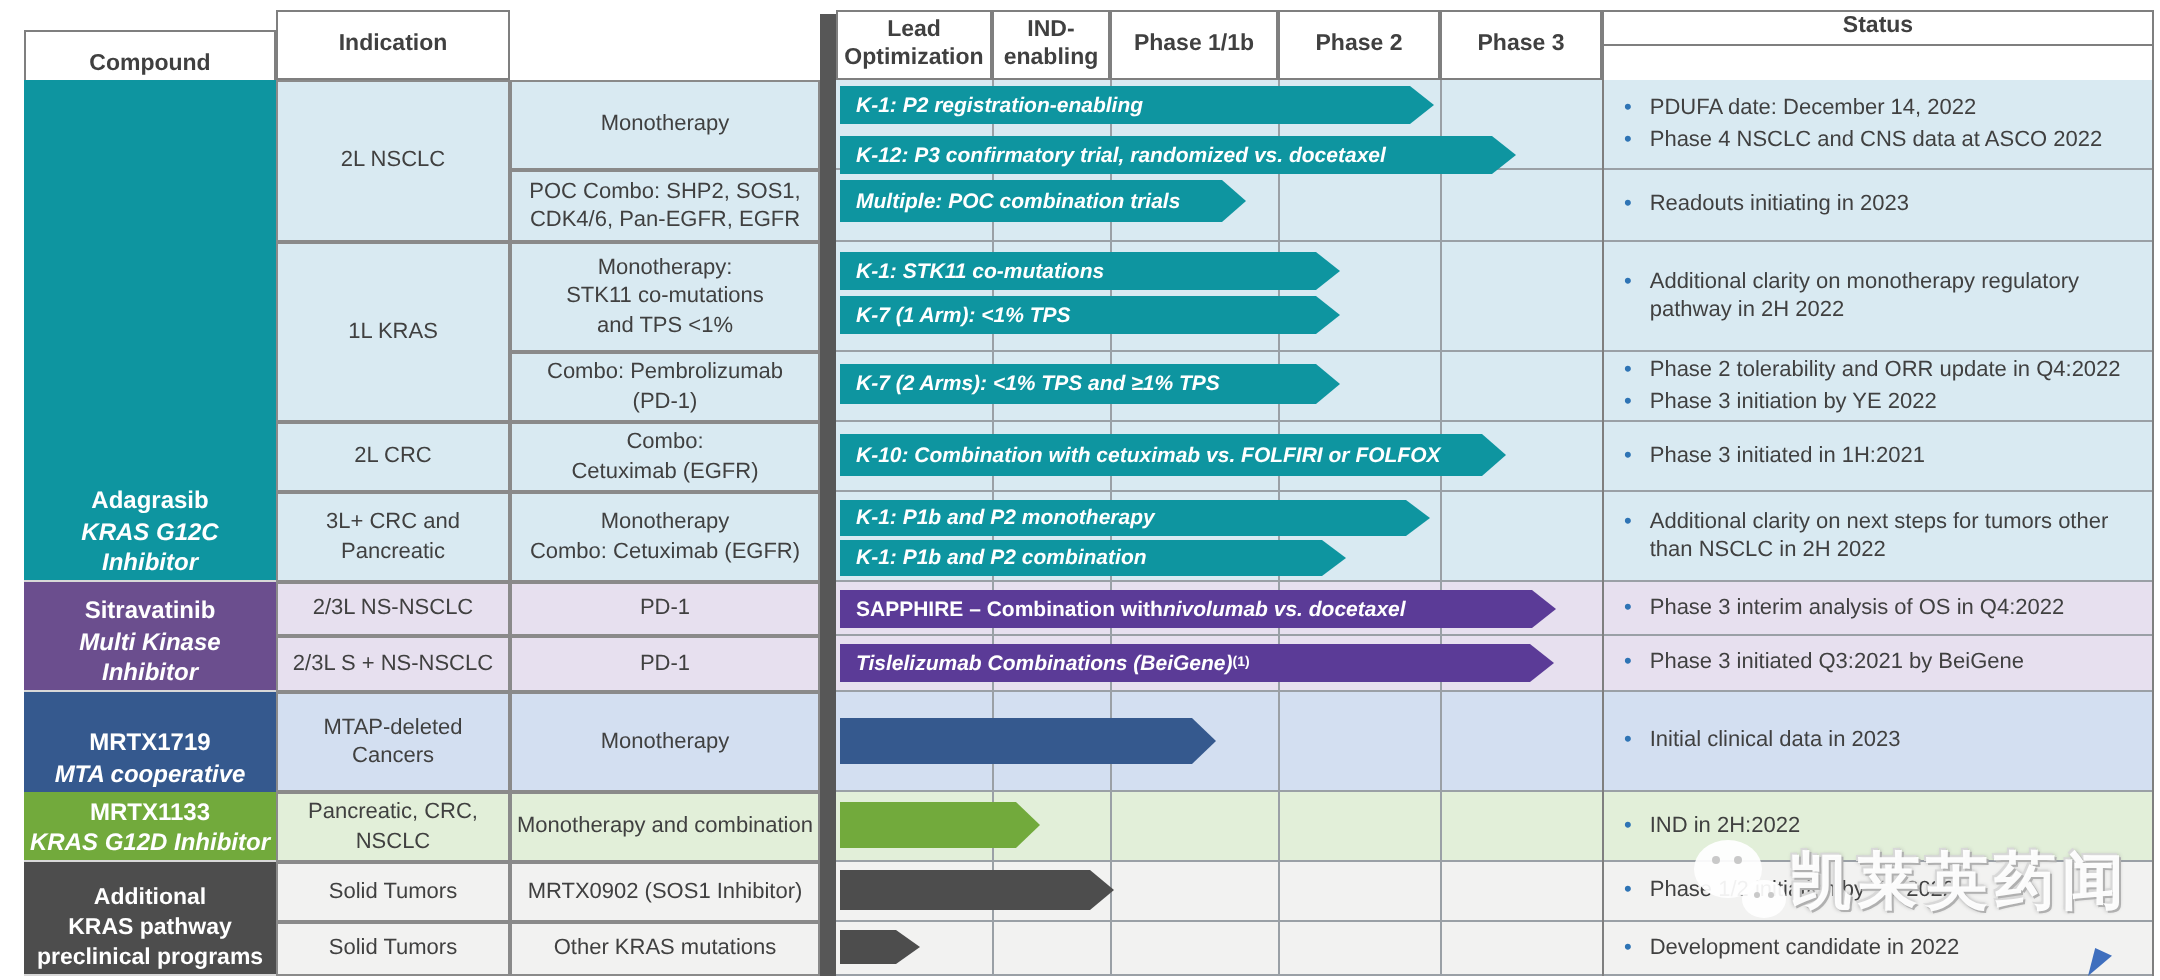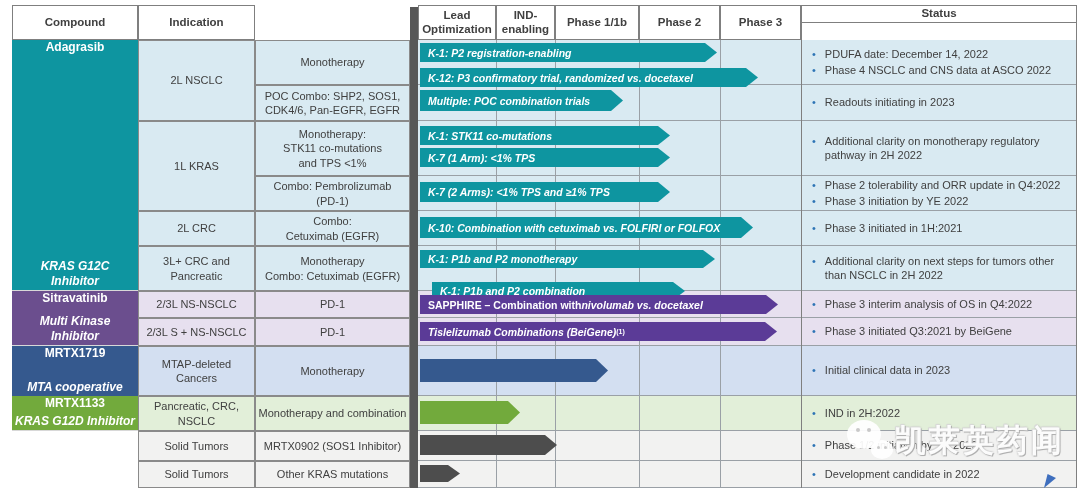--- a/index.html
+++ b/index.html
@@ -6,21 +6,21 @@
   .stage{position:relative;width:1080px;height:490px;background:#fff;
          font-family:"Liberation Sans",sans-serif;overflow:hidden;}
 
   
   .hcell{position:absolute;background:#fff;border:1px solid #7f7f7f;box-sizing:border-box;
          display:flex;align-items:center;justify-content:center;text-align:center;
          font-weight:bold;font-size:11.5px;color:#404040;white-space:pre-line;line-height:1.15;}
 
   
   .gcell{position:absolute;left:12px;width:126px;box-sizing:border-box;
-         display:flex;flex-direction:column;align-items:center;justify-content:space-between;
+         display:flex;flex-direction:column;align-items:center;justify-content:flex-end;
          text-align:center;color:#fff;font-weight:bold;font-size:12px;line-height:1.3;
          white-space:pre-line;border-bottom:1px solid #d8d8d8;}
   .gsub{font-style:italic;}
 
   
   .cell{position:absolute;box-sizing:border-box;border:1px solid #8a8a8a;
         display:flex;align-items:center;justify-content:center;text-align:center;
         font-size:11px;color:#404040;white-space:pre-line;line-height:1.3;padding:1px 2px;}
 
   
@@ -69,21 +69,21 @@
        text-shadow:1px 1px 0 #b0b0b0,-1px -1px 0 #d8d8d8,0 0 2px #9e9e9e;margin-left:4px;}
 
   .cursor{position:absolute;left:1044px;top:474px;width:12px;height:14px;z-index:9;
           background:#3F6FBE;clip-path:polygon(0 100%,100% 28%,30% 0);}
 </style>
 </head>
 <body>
 
 <div class="stage">
 
-  <div class="hcell" style="left:12px;top:5px;width:126px;height:35px">Compound</div>
+  <div class="hcell" style="left:12px;top:15px;width:126px;height:35px">Compound</div>
   <div class="hcell" style="left:138px;top:5px;width:117px;height:35px">Indication</div>
   <div class="hcell" style="left:418px;top:5px;width:78px;height:35px">Lead
 Optimization</div>
   <div class="hcell" style="left:496px;top:5px;width:59px;height:35px">IND-
 enabling</div>
   <div class="hcell" style="left:555px;top:5px;width:84px;height:35px">Phase 1/1b</div>
   <div class="hcell" style="left:639px;top:5px;width:81px;height:35px">Phase 2</div>
   <div class="hcell" style="left:720px;top:5px;width:81px;height:35px">Phase 3</div>
   <div class="hcell" style="left:801px;top:5px;width:276px;height:18px">Status</div>
 
@@ -118,20 +118,25 @@
 Inhibitor</div>
   </div>
   <div class="gcell" style="top:346px;height:66px;background:#35598E">
     <div>MRTX1719</div>
     <div class="gsub">MTA cooperative
 PRMT5 Inhibitor</div>
   </div>
   <div class="gcell" style="top:396px;height:35px;background:#72AA3C">
     <div>MRTX1133</div>
     <div class="gsub">KRAS G12D Inhibitor</div>
+  </div>
+  <div class="gcell" style="top:431px;height:57px;background:#4D4D4D;font-size:11.5px">
+    <div>Additional
+KRAS pathway
+preclinical programs</div>
   </div>
 
   <div class="cell t-teal" style="left:138px;top:40px;width:117px;height:81px">2L NSCLC</div>
   <div class="cell t-teal" style="left:138px;top:121px;width:117px;height:90px">1L KRAS</div>
   <div class="cell t-teal" style="left:138px;top:211px;width:117px;height:35px">2L CRC</div>
   <div class="cell t-teal" style="left:138px;top:246px;width:117px;height:45px">3L+ CRC and
 Pancreatic</div>
   <div class="cell t-pur" style="left:138px;top:291px;width:117px;height:27px">2/3L NS-NSCLC</div>
   <div class="cell t-pur" style="left:138px;top:318px;width:117px;height:28px">2/3L S + NS-NSCLC</div>
   <div class="cell t-blu" style="left:138px;top:346px;width:117px;height:50px">MTAP-deleted
@@ -177,21 +182,21 @@
     </div>
   <div class="bar c-teal" style="top: 182px; height: 20px; width: 250px;">
       <span class="it">K-7 (2 Arms): &lt;1% TPS and ≥1% TPS</span>
     </div>
   <div class="bar c-teal" style="top: 217px; height: 21px; width: 333px;">
       <span class="it">K-10: Combination with cetuximab vs. FOLFIRI or FOLFOX</span>
     </div>
   <div class="bar c-teal" style="top: 250px; height: 18px; width: 295px;">
       <span class="it">K-1: P1b and P2 monotherapy</span>
     </div>
-  <div class="bar c-teal" style="top: 282px; height: 18px; width: 253px; margin-left: 12px;">
+  <div class="bar c-teal" style="top: 270px; height: 18px; width: 253px;">
       <span class="it">K-1: P1b and P2 combination</span>
     </div>
   <div class="bar c-pur" style="top: 295px; height: 19px; width: 358px;">
       <span>SAPPHIRE – Combination with </span>
       <span class="it">nivolumab vs. docetaxel</span>
     </div>
   <div class="bar c-pur" style="top: 322px; height: 19px; width: 357px;">
       <span class="it">Tislelizumab Combinations (BeiGene)</span>
       <sup>(1)</sup>
     </div>

